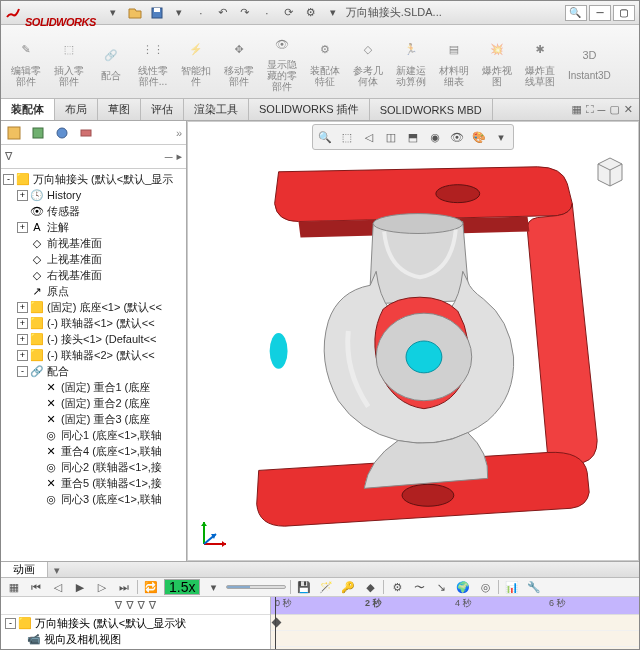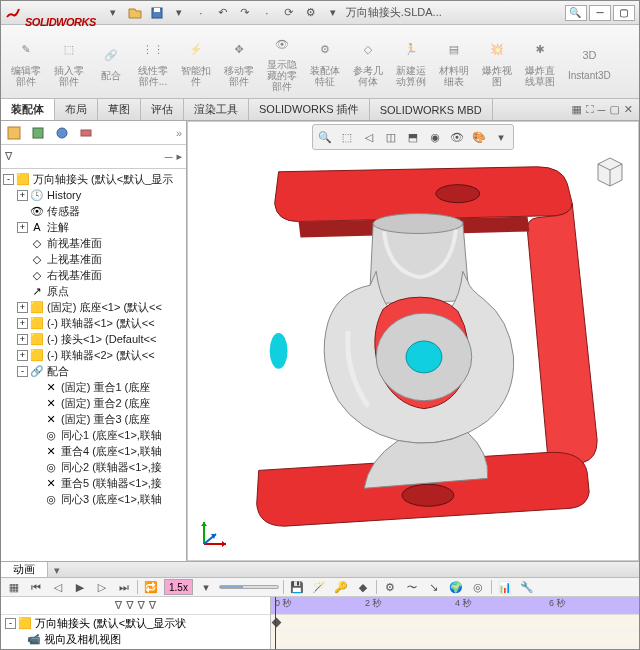--- a/index.html
+++ b/index.html
@@ -51,21 +51,21 @@
 .model-cube { position: absolute; top: 28px; right: 8px; width: 40px; height: 40px; }
 .triad { position: absolute; bottom: 8px; left: 8px; width: 38px; height: 38px; }
 
 
 .motion { height: 90px; background: #f4f4f4; border-top: 1px solid #aaa; display: flex; flex-direction: column; }
 .motion-tabs { height: 20px; background: linear-gradient(#eee,#ddd); display: flex; align-items: flex-end; border-bottom: 1px solid #bbb; }
 .mtab { padding: 0 12px; display: flex; align-items: center; border-right: 1px solid #bbb; font-size: 11px; cursor: pointer; background: #fff; }
 .mtoolbar { height: 22px; display: flex; align-items: center; padding: 0 4px; gap: 4px; border-bottom: 1px solid #ccc; }
 .mtoolbar .ico { width: 18px; height: 18px; display: flex; align-items: center; justify-content: center; cursor: pointer; color: #555; }
 .mtoolbar .sep { width: 1px; height: 14px; background: #bbb; }
-.speed-box { border: 1px solid #aaa; background: #f9a8d4; padding: 0 4px; height: 16px; font-size: 10px; display: flex; align-items: center; }
+.speed-box { border: 1px solid #aaa; background: #22c55e; padding: 0 4px; height: 16px; font-size: 14px; display: flex; align-items: center; }
 .timeline-area { flex: 1; display: flex; }
 .tl-left { width: 270px; border-right: 1px solid #bbb; background: #fff; overflow: hidden; }
 .tl-right { flex: 1; background: #fff; position: relative; }
 .tl-filter { height: 18px; display: flex; align-items: center; gap: 4px; padding: 0 4px; border-bottom: 1px solid #ddd; color: #666; justify-content: center; }
 .tl-filter span { cursor: pointer; }
 .tl-row { display: flex; align-items: center; height: 16px; padding-left: 4px; font-size: 11px; cursor: pointer; }
 .tl-ruler { height: 18px; border-bottom: 1px solid #ddd; position: relative; background: #c4b5fd; }
 .tl-tick { position: absolute; top: 0; font-size: 9px; color: #555; }
 .tl-track { height: 16px; border-bottom: 1px solid #f0f0f0; position: relative; background: #f9f3e8; }
 .tl-scrub { position: absolute; top: 0; bottom: 0; width: 1px; background: #444; }
@@ -452,21 +452,21 @@
             <span class="tree-ico">🟨</span>
             <span>万向轴接头 (默认&lt;默认_显示状</span>
           </div>
           <div class="tl-row">&nbsp;&nbsp;&nbsp;<span class="no-exp"></span><span class="tree-ico">📹</span><span>  视向及相机视图</span></div>
           <div class="tl-row">&nbsp;&nbsp;&nbsp;<span class="exp">+</span><span class="tree-ico">💡</span><span>  PhotoView 360 光源</span></div>
         </div>
     </div>
     <div class="tl-right">
       <div class="tl-ruler" id="tl-ruler">
           <span class="tl-tick" style="left: 4px;">0 秒</span>
-          <span class="tl-tick" style="left: 94px;">2 秒</span>
+          <span class="tl-tick" style="left: 94px; font-weight: bold;">2 秒</span>
           <span class="tl-tick" style="left: 184px;">4 秒</span>
           <span class="tl-tick" style="left: 278px;">6 秒</span>
         </div>
       <div class="tl-track">
         <div class="tl-key" style="left:2px"></div>
       </div>
       <div class="tl-track"></div>
       <div class="tl-track"></div>
       <div class="tl-scrub" style="left:4px"></div>
     </div>

